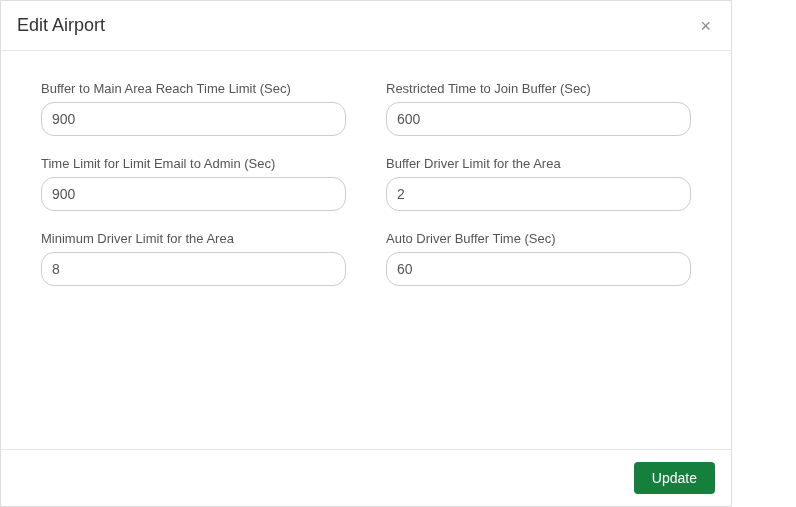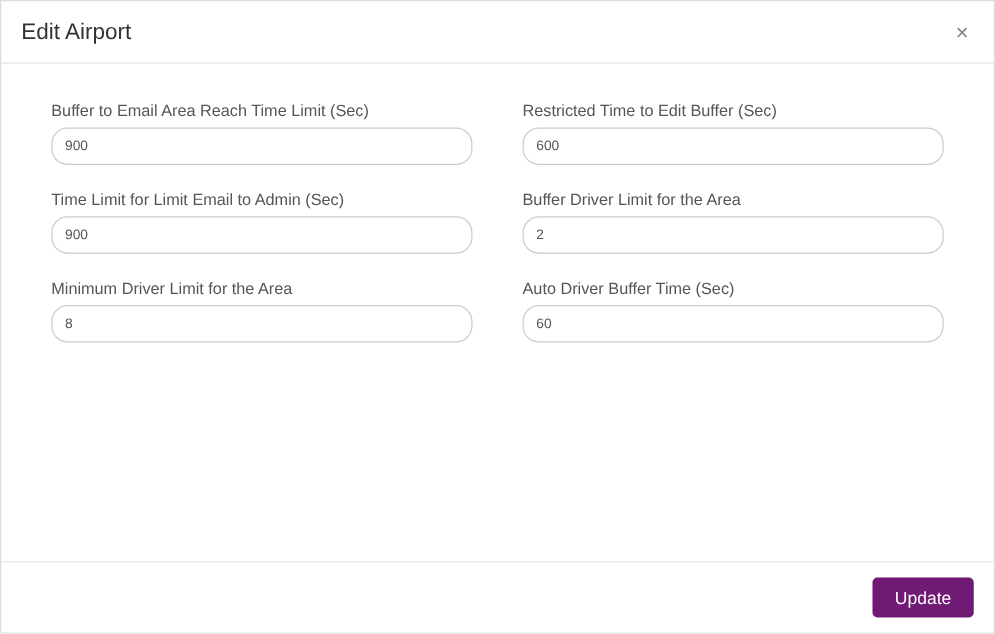--- a/index.html
+++ b/index.html
@@ -10,21 +10,21 @@
     }
 
     body {
       background: #fff;
       width: 796px;
       height: 507px;
       overflow: hidden;
     }
 
     .modal {
-      width: 796px;
+      width: 732px;
       height: 507px;
       background: #fff;
       border: 1px solid #ddd;
       display: flex;
       flex-direction: column;
     }
 
     .modal-header {
       display: flex;
       align-items: center;
@@ -71,34 +71,34 @@
       font-size: 13px;
       color: #555;
       font-weight: 400;
     }
 
     .form-input {
       width: 100%;
       padding: 8px 10px;
       border: 1px solid #ccc;
       border-radius: 13px;
-      font-size: 11px;
+      font-size: 14px;
       color: #555;
       outline: none;
     }
 
     .modal-footer {
       padding: 12px 16px;
       border-top: 1px solid #e5e5e5;
       display: flex;
       justify-content: flex-end;
     }
 
     .update-btn {
-      background: #701a75;
+      background: #15803d;
       color: #fff;
       border: none;
       border-radius: 4px;
       padding: 8px 18px;
       font-size: 14px;
       cursor: pointer;
     }
   </style>
 </head>
 <body>
@@ -106,25 +106,25 @@
 <div class="modal">
   <div class="modal-header">
     <span class="modal-title">Edit Airport</span>
     <button class="close-btn">×</button>
   </div>
 
   <div class="modal-body">
     <div class="form-grid">
 
       <div class="form-group">
-        <label class="form-label">Buffer to Email Area Reach Time Limit (Sec)</label>
+        <label class="form-label">Buffer to Main Area Reach Time Limit (Sec)</label>
         <input class="form-input" type="text" value="900" style="">
       </div>
       <div class="form-group">
-        <label class="form-label">Restricted Time to Edit Buffer (Sec)</label>
+        <label class="form-label">Restricted Time to Join Buffer (Sec)</label>
         <input class="form-input" type="text" value="600" style="">
       </div>
 
       <div class="form-group">
         <label class="form-label">Time Limit for Limit Email to Admin (Sec)</label>
         <input class="form-input" type="text" value="900" style="">
       </div>
       <div class="form-group">
         <label class="form-label">Buffer Driver Limit for the Area</label>
         <input class="form-input" type="text" value="2" style="">

